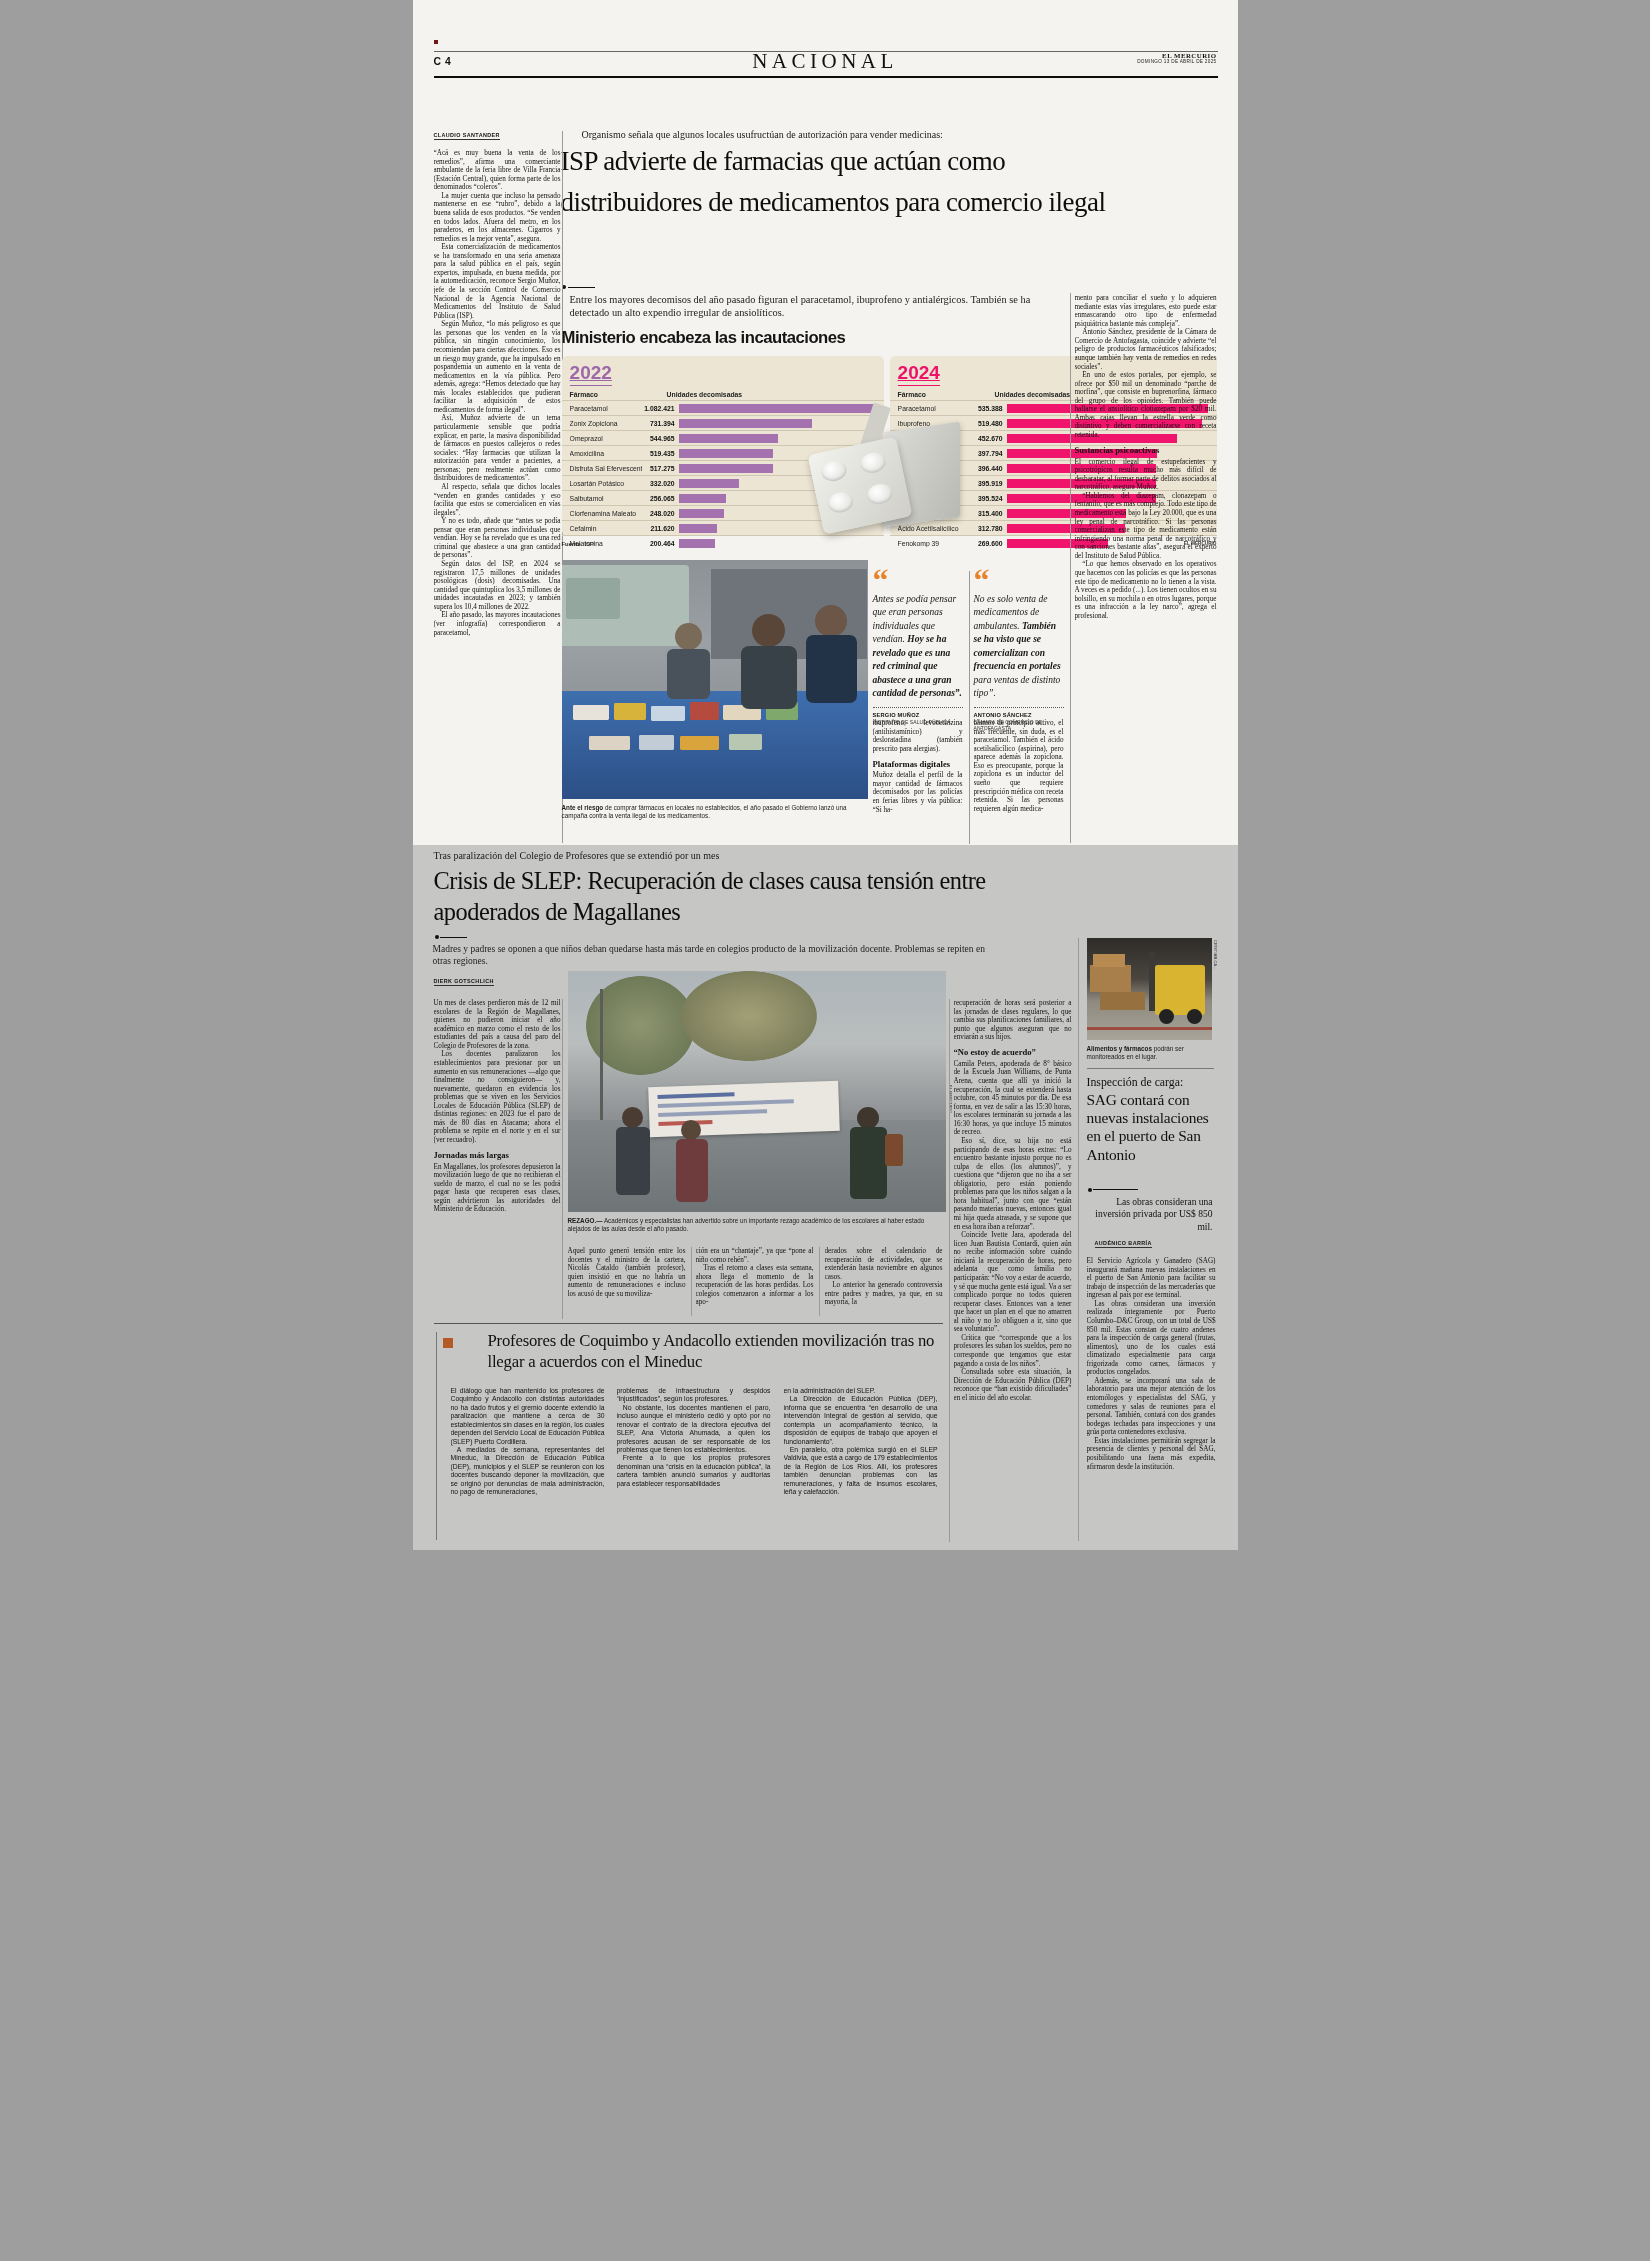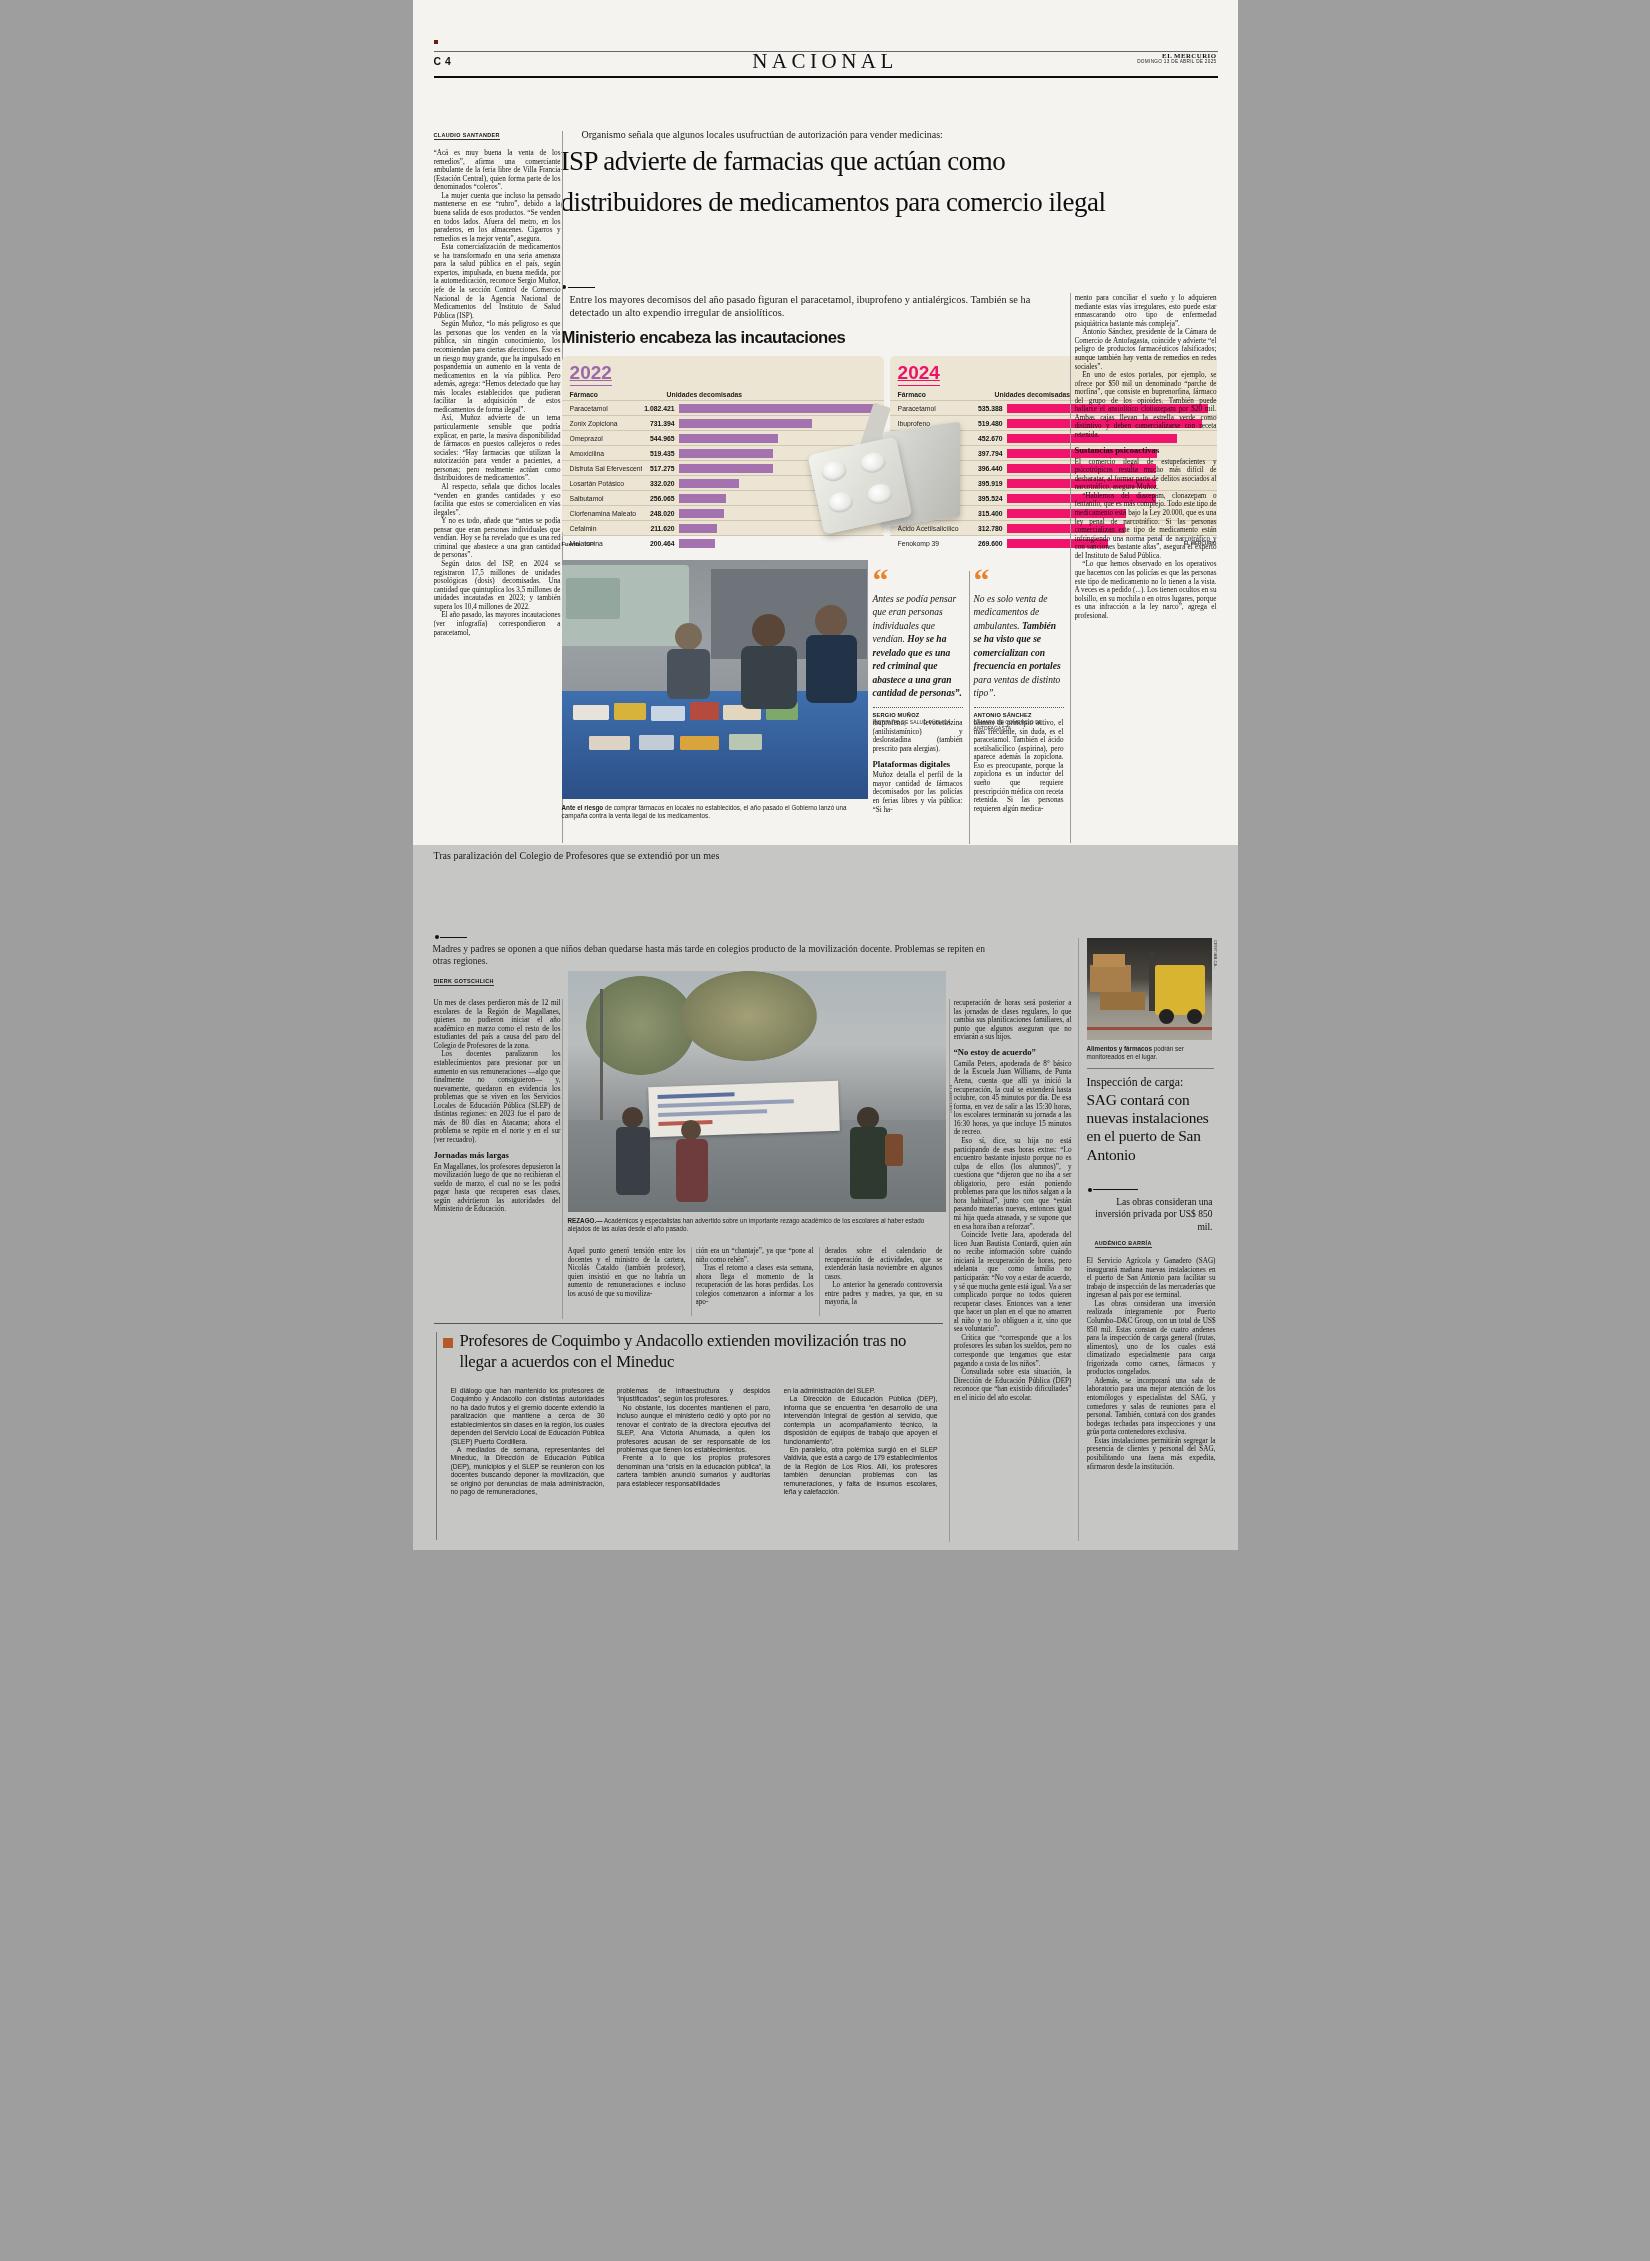--- a/index.html
+++ b/index.html
@@ -68,21 +68,21 @@
   .ph{position:absolute;overflow:hidden;background:#888;}
   .ph *{position:absolute;}
 
   
   .sb-kicker{font:11.8px "Liberation Serif",serif;}
   .sb-headline{font:15.4px/1.18 "Liberation Serif",serif;letter-spacing:-0.2px;}
   .sb-deck{font:9.5px/1.3 "Liberation Serif",serif;text-align:right;}
 
   
   .box-square{position:absolute;width:10px;height:10px;background:#b45a28;}
-  .box-headline{font:16.7px/1.24 "Liberation Serif",serif;letter-spacing:-0.2px;}
+  .box-headline{font:16.7px/1.24 "Liberation Serif",serif;letter-spacing:-0.2px;margin-left:28px;}
   .boxcol{position:absolute;text-align:justify;font:6.8px/1.24 "Liberation Sans",sans-serif;overflow:hidden;}
   .boxcol p{margin:0;text-indent:6.3px;}
   .boxcol p.nofirst{text-indent:0;}
 </style>
 </head>
 <body>
 
 <div class="page">
   <div class="gray-zone"></div>
 
@@ -359,20 +359,21 @@
     <p class="nofirst">mento para conciliar el sueño y lo adquieren mediante estas vías irregulares, esto puede estar enmascarando otro tipo de enfermedad psiquiátrica bastante más compleja”.</p>
     <p>Antonio Sánchez, presidente de la Cámara de Comercio de Antofagasta, coincide y advierte “el peligro de productos farmacéuticos falsificados; aunque también hay venta de remedios en redes sociales”.</p>
     <p>En uno de estos portales, por ejemplo, se ofrece por $50 mil un denominado “parche de morfina”, que consiste en buprenorfina, fármaco del grupo de los opioides. También puede hallarse el ansiolítico clotiazepam por $20 mil. Ambas cajas llevan la estrella verde como distintivo y deben comercializarse con receta retenida.</p>
     <div class="subhead">Sustancias psicoactivas</div>
     <p class="nofirst">El comercio ilegal de estupefacientes y psicotrópicos resulta mucho más difícil de desbaratar, al formar parte de delitos asociados al narcotráfico, asegura Muñoz.</p>
     <p>“Hablemos del diazepam, clonazepam o fentanilo, que es más complejo. Todo este tipo de medicamento está bajo la Ley 20.000, que es una ley penal de narcotráfico. Si las personas comercializan este tipo de medicamento están infringiendo una norma penal de narcotráfico y con sanciones bastante altas”, asegura el experto del Instituto de Salud Pública.</p>
     <p>“Lo que hemos observado en los operativos que hacemos con las policías es que las personas este tipo de medicamento no lo tienen a la vista. A veces es a pedido (...). Los tienen ocultos en su bolsillo, en su mochila o en otros lugares, porque es una infracción a la ley narco”, agrega el profesional.</p>
   </div>
 
   <div class="abs kicker" style="left:21px;top:850px;width:588px;">Tras paralización del Colegio de Profesores que se extendió por un mes</div>
+  <div class="abs headline2" style="left:21px;top:865px;width:579px;">Crisis de SLEP: Recuperación de clases causa tensión entre apoderados de Magallanes</div>
   <div class="lead-dot" style="left:22px;top:935px;"></div>
   <div class="lead-rule" style="left:27px;top:937px;width:27px;"></div>
   <div class="abs lead2" style="left:20px;top:943px;width:561px;">Madres y padres se oponen a que niños deban quedarse hasta más tarde en colegios producto de la movilización docente. Problemas se repiten en otras regiones.</div>
 
   <div class="abs" style="left:21px;top:977px;"><span class="byline">DIERK GOTSCHLICH</span></div>
   <div class="col" style="left:21px;top:999px;width:127px;height:317px;">
     <p class="nofirst">Un mes de clases perdieron más de 12 mil escolares de la Región de Magallanes, quienes no pudieron iniciar el año académico en marzo como el resto de los estudiantes del país a causa del paro del Colegio de Profesores de la zona.</p>
     <p>Los docentes paralizaron los establecimientos para presionar por un aumento en sus remuneraciones —algo que finalmente no consiguieron— y, nuevamente, quedaron en evidencia los problemas que se viven en los Servicios Locales de Educación Pública (SLEP) de distintas regiones: en 2023 fue el paro de más de 80 días en Atacama; ahora el problema se repite en el norte y en el sur (ver recuadro).</p>
     <div class="subhead">Jornadas más largas</div>
     <p class="nofirst">En Magallanes, los profesores depusieron la movilización luego de que no recibieran el sueldo de marzo, el cual no se les podrá pagar hasta que recuperen esas clases, según advirtieron las autoridades del Ministerio de Educación.</p>

